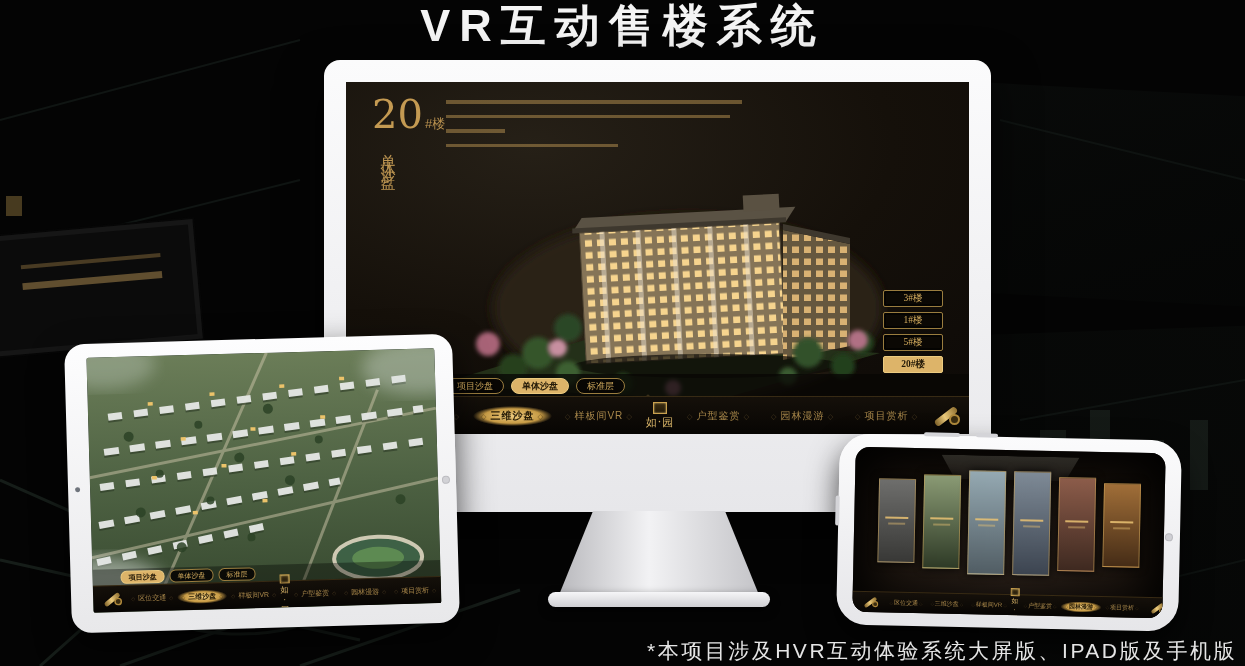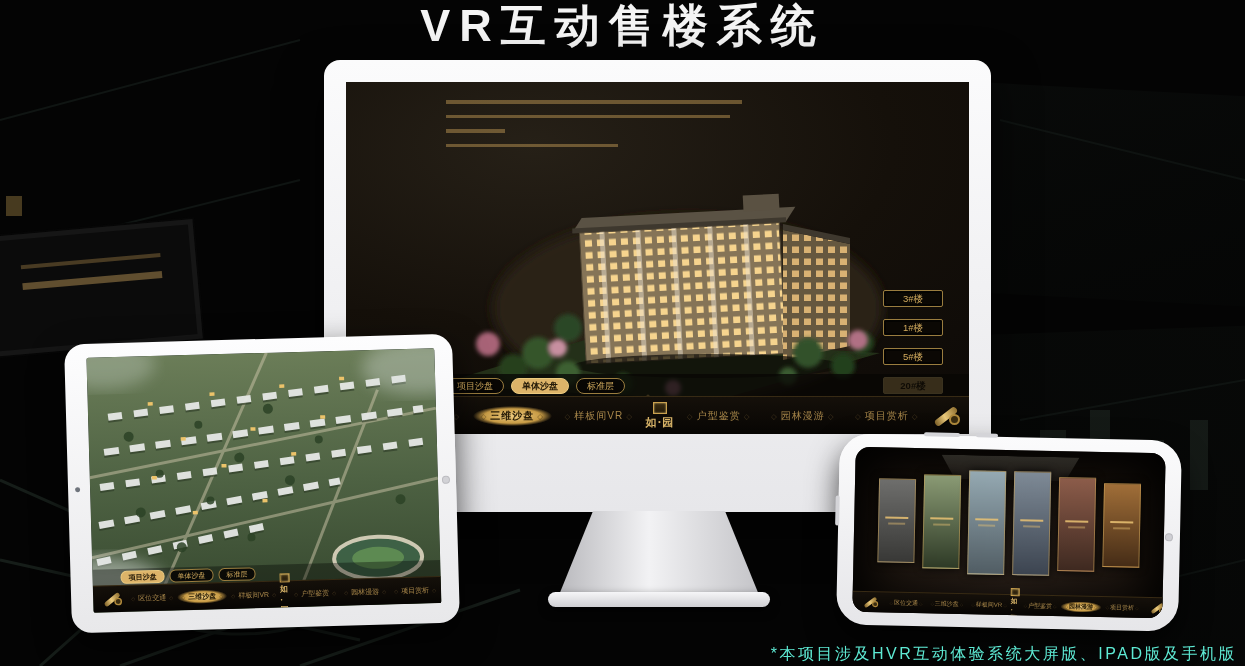--- a/index.html
+++ b/index.html
@@ -15,21 +15,21 @@
   .bg-frame .gbar.b2{height:7px;margin-top:14px;background:rgba(200,160,90,.45);}
   .bg-photo-a{position:absolute;right:-20px;top:90px;width:280px;height:210px;
               background:linear-gradient(160deg,#10141278,#0a0d0b78 60%,#07090878);
               transform:rotate(3deg);opacity:.8;}
   .bg-photo-b{position:absolute;right:-30px;top:330px;width:300px;height:340px;
               background:linear-gradient(200deg,#0e120f70,#080a0970);transform:rotate(-2deg);opacity:.8;}
 
   
   .main-title{position:absolute;top:-4px;left:0;width:100%;margin:0;text-align:center;
               color:#f4f4f4;font-size:45px;font-weight:700;letter-spacing:9px;}
-  .footnote{position:absolute;right:8px;bottom:1px;color:#5eead4;font-size:16px;letter-spacing:2.5px;}
+  .footnote{position:absolute;right:8px;bottom:1px;color:#e5e5e5;font-size:21px;letter-spacing:2.5px;}
 
   
   .monitor-body{position:absolute;left:324px;top:60px;width:667px;height:452px;border-radius:16px;
                 background:linear-gradient(#fbfbfc,#e7e7ea);box-shadow:0 18px 45px rgba(0,0,0,.75);}
   .monitor-screen{position:absolute;left:22px;top:22px;width:623px;height:352px;overflow:hidden;
                   background:radial-gradient(120% 110% at 30% 18%,#262017 0%,#15100a 48%,#0b0806 100%);}
   .stand-neck{position:absolute;left:559px;top:511px;width:200px;height:84px;
               background:linear-gradient(90deg,#b9b9bd,#f2f2f4 45%,#c4c4c8);
               clip-path:polygon(17% 0,83% 0,100% 100%,0 100%);}
   .stand-base{position:absolute;left:548px;top:592px;width:222px;height:15px;border-radius:8px;
@@ -38,21 +38,21 @@
   
   .m-title{position:absolute;left:26px;top:12px;color:#c49a52;}
   .m-num{font-family:"DejaVu Serif",serif;font-size:40px;line-height:1;color:#c49a52;}
   .m-num-suffix{font-size:13px;margin-left:2px;color:#bb9350;}
   .m-vert{display:block;margin:8px 0 0 6px;writing-mode:vertical-rl;text-orientation:upright;
           font-family:"DejaVu Serif",serif;font-size:15px;letter-spacing:7px;color:#bd9551;}
   .m-desc{position:absolute;left:100px;top:18px;width:296px;}
   .m-desc .dline{height:3.5px;background:rgba(186,148,82,.5);margin-bottom:11px;}
   .m-building{position:absolute;left:72px;top:66px;width:470px;height:260px;}
 
-  .m-buildbtns{position:absolute;right:26px;top:208px;display:flex;flex-direction:column;gap:12px;}
+  .m-buildbtns{position:absolute;right:26px;top:208px;display:flex;flex-direction:column;gap:5px;font-family:Liberation Serif, serif;}
   .bbtn{width:58px;height:15px;line-height:15px;text-align:center;font-size:9.5px;border-radius:2px;
         background:rgba(10,8,4,.85);border:1px solid #9a7d3f;color:#d2ab5e;
         box-shadow:inset 0 0 0 2px rgba(0,0,0,.55);}
   .bbtn.active{background:#ddb469;border-color:#eccb80;color:#241a08;font-weight:700;
                box-shadow:none;}
 
   .m-subbar{position:absolute;left:0;right:0;bottom:37px;height:23px;background:rgba(8,6,4,.78);}
   .subtabs{position:absolute;left:100px;top:4px;display:flex;gap:7px;}
   .pill{height:14px;line-height:14px;padding:0 10px;font-size:9px;border-radius:8px;
         background:rgba(8,6,3,.9);border:1px solid #9a7d3f;color:#d2ab5e;white-space:nowrap;}
@@ -71,21 +71,21 @@
   .dock-item::before{content:"◇";opacity:.32;margin-right:3px;font-size:.75em;}
   .dock-item::after{content:"◇";opacity:.32;margin-left:3px;font-size:.75em;}
   .dock-xs .dock-item::before,.dock-xs .dock-item::after{margin:0 1px;}
   .dock-item.active{background:radial-gradient(closest-side,#eecb7f,#c79b45 72%,rgba(150,110,40,0));
         color:#241a06;border-radius:999px;font-weight:700;}
   .dock-logo{display:flex;flex-direction:column;align-items:center;gap:1px;}
   .seal{width:12px;height:10px;border:1px solid #caa14e;background:linear-gradient(#3c2e12,#241a08);
         box-shadow:inset 0 0 2px #e8c878;}
   .dock-sm .seal{width:8px;height:7px;}
   .dock-xs .seal{width:7px;height:6px;}
-  .logo-text{color:#d8b468;font-size:11px;font-family:"DejaVu Serif",serif;letter-spacing:1px;font-weight:700;}
+  .logo-text{color:#d8b468;font-size:11px;font-family:"DejaVu Serif",serif;letter-spacing:1px;font-weight:400;text-align:center;}
   .dock-sm .logo-text{font-size:8px;}
   .dock-xs .logo-text{font-size:6.5px;}
   .scroll{position:relative;width:30px;height:26px;flex:none;}
   .scroll .s-bar{position:absolute;left:2px;top:10px;width:26px;height:7px;border-radius:4px;
         background:linear-gradient(100deg,#7a5c24,#eccb7c 45%,#8a6a2c);
         transform:rotate(-38deg);box-shadow:0 1px 2px rgba(0,0,0,.8);}
   .scroll .s-curl{position:absolute;right:1px;bottom:4px;width:7px;height:7px;border-radius:50%;
         border:2px solid #b08a3c;background:#3a2c10;}
   .dock-sm .scroll{transform:scale(.7);}
   .dock-xs .scroll{transform:scale(.55);}
@@ -165,20 +165,24 @@
   <div class="bg-frame">
     <div class="gbar"></div>
     <div class="gbar b2"></div>
   </div>
 
   <h1 class="main-title">VR互动售楼系统</h1>
 
   <div class="monitor-body">
     <div class="monitor-screen">
 
+      <div class="m-title">
+        <span class="m-num">20</span><span class="m-num-suffix">#楼</span>
+        <span class="m-vert">单体沙盘</span>
+      </div>
 
       <div class="m-desc">
         <div class="dline" style="width:100%"></div>
         <div class="dline" style="width:96%"></div>
         <div class="dline" style="width:20%"></div>
         <div class="dline" style="width:58%"></div>
       </div>
 
       <svg class="m-building" viewBox="0 0 470 260">
         <defs>

